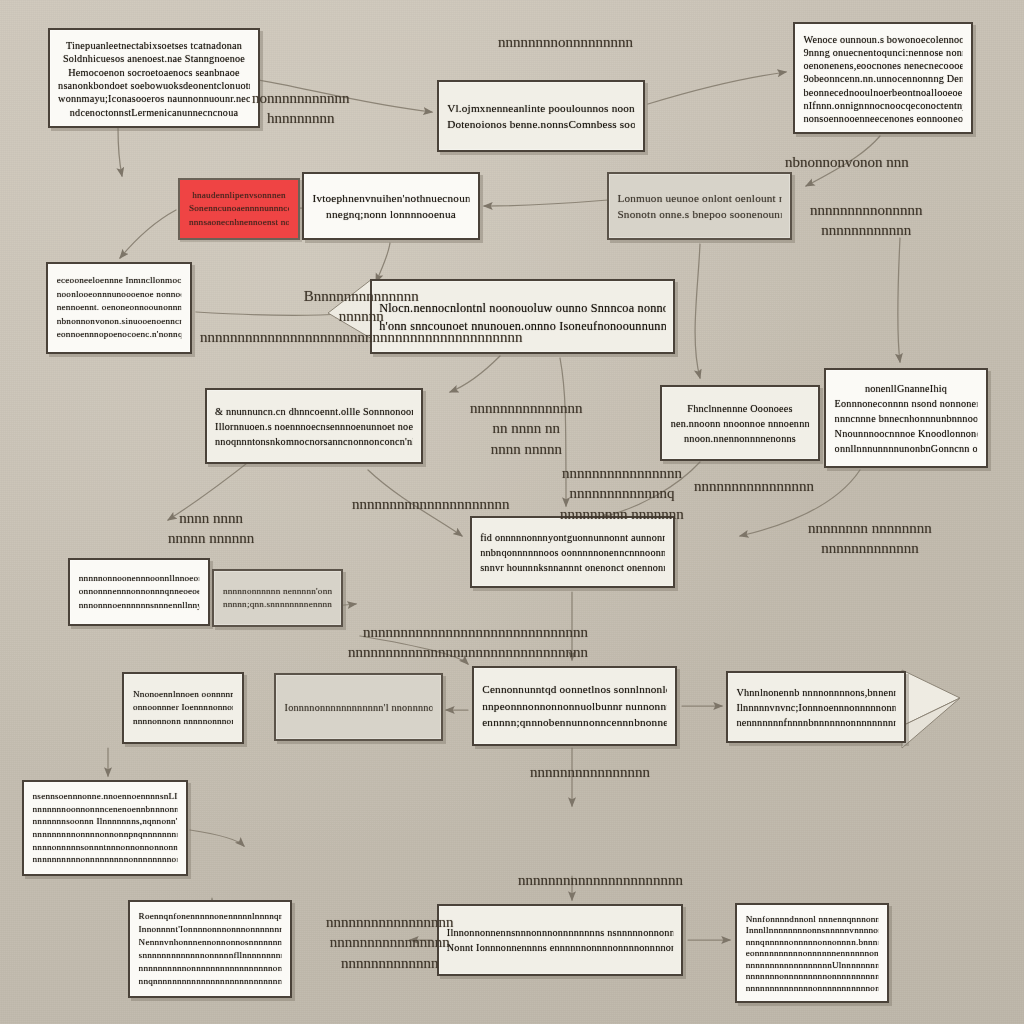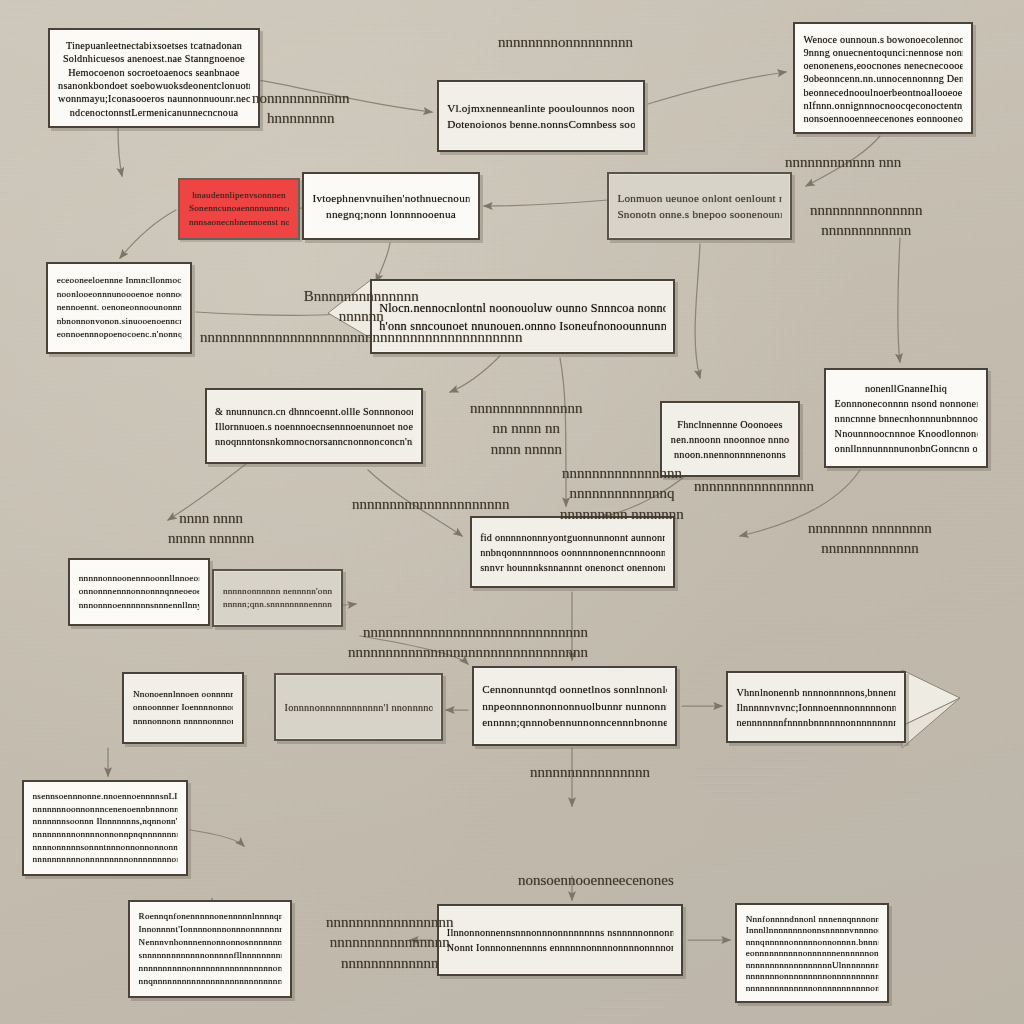--- a/index.html
+++ b/index.html
@@ -179,21 +179,21 @@
     </div>
     <div class="node fill-cream fs-12" style="left: 370px; top: 279px; width: 305px; height: 75px;">
       <span class="line">Nlocn.nennocnlontnl noonouoluw  ounno Snnncoa nonnon, snennnoenmons</span>
       <span class="line">h'onn snncounoet nnunouen.onnno  Isoneufnonoounnunnot  SoennnokonnlonoeY</span>
     </div>
     <div class="node fill-cream fs-10" style="left: 205px; top: 388px; width: 218px; height: 76px;">
       <span class="line">&amp;  nnunnuncn.cn dhnncoennt.ollle  Sonnnonoonlnnoes</span>
       <span class="line">Illornnuoen.s  noennnoecnsennnoenunnoet noen.nnoqnn'nnoonnnnenoennloenonnc.nnt:</span>
       <span class="line">nnoqnnntonsnkomnocnorsanncnonnonconcn'nlonnunnoqn  annnoeoenn  onoonnnnwannnannnonn</span>
     </div>
-    <div class="node fill-cream fs-10" style="left: 660px; top: 401px; width: 140px; height: 76px;">
+    <div class="node fill-cream fs-10" style="left: 660px; top: 385px; width: 160px; height: 76px;">
       <span class="line">Fhnclnnennne  Ooonoees</span>
       <span class="line">nen.nnoonn  nnoonnoe nnnoennnennoos</span>
       <span class="line">nnoon.nnennonnnnenonns</span>
     </div>
     <div class="node fill-white fs-10" style="left: 824px; top: 368px; width: 164px; height: 100px;">
       <span class="line">nonenllGnanneIhiq</span>
       <span class="line">Eonnnoneconnnn nsond  nonnonennonoenoes  oonlnenn</span>
       <span class="line">nnncnnne  bnnecnhonnnunbnnnoonnnooe  nnennloecnnhlioennc</span>
       <span class="line">Nnounnnoocnnnoe  Knoodlonnoncqnne.nnnunbnudonnnnonnnn</span>
       <span class="line">onnllnnnunnnnunonbnGonncnn  onenoonnnecnoenoconoobnnnns</span>
@@ -258,38 +258,38 @@
       <span class="line">nnnnnnnnnnnnnnnnnnUlnnnnnnnnnnnnqnnnnnnnnnnnnnnnnnnnnnonnnnnnnnonnonnnnnnnnnnnnonnnnnnnnnnnnnnnnnqnnnnnnnnonnnnnnnnbnjnn'nnr</span>
       <span class="line">nnnnnnnonnnnnnnnnonnnnnnnnnnnnnnnnnnnonnnnnnnnnnnnnnnnnnnnnnnnnnnonnnnnnnnnsnnnnnnnnnnnnnnnnnnnnnnonnnnonnnnnnnnnnnnnnnnnnnnnnnnnnnnnnnnonnnnnnnnnnnnnnnnnnnnnnnnnnnnnnonnnnnnnnnnnnnnonnoe</span>
       <span class="line">nnnnnnnnnnnnnnonnnnnnnnnnnonnnnnnnnnnnnnnnnnnnnnnnnnnnnnnnnnnnnnnnnnnnnnnnnnnnnnnnnonnnnnnnnnnnnnnnnnnnnnnnnnnnnnnnnnnnnnnnnnnnnnnnnnnnnnnnnnnnnnnnnnnnnnnnnnnnnnn</span>
     </div>
   </div>
 
 <div id="labels">
     <div class="edge-label" style="left: 252px; top: 88px;">nonnnnnnnnnnn
 hnnnnnnnn</div>
     <div class="edge-label" style="left: 498px; top: 32px;">nnnnnnnnonnnnnnnnn</div>
-    <div class="edge-label" style="left: 785px; top: 152px;">nnnnnnnnnnnn nnn</div>
+    <div class="edge-label" style="left: 785px; top: 152px;">nbnonnonvonon nnn</div>
     <div class="edge-label" style="left: 810px; top: 200px;">nnnnnnnnnonnnnn
 nnnnnnnnnnnn</div>
     <div class="edge-label" style="left: 200px; top: 286px;">Bnnnnnnnnnnnnnn
 nnnnnn
 nnnnnnnnnnnnnnnnnnnnnnnnnnnnnnnnnnnnnnnnnnn</div>
     <div class="edge-label" style="left: 470px; top: 398px;">nnnnnnnnnnnnnnn
 nn nnnn nn
 nnnn nnnnn</div>
     <div class="edge-label" style="left: 560px; top: 463px;">nnnnnnnnnnnnnnnn
 nnnnnnnnnnnnnq
 nnnnnnnnn nnnnnnn</div>
     <div class="edge-label" style="left: 694px; top: 476px;">nnnnnnnnnnnnnnnn</div>
     <div class="edge-label" style="left: 808px; top: 518px;">nnnnnnnn nnnnnnnn
 nnnnnnnnnnnnn</div>
     <div class="edge-label" style="left: 168px; top: 508px;">nnnn  nnnn
 nnnnn  nnnnnn</div>
     <div class="edge-label" style="left: 352px; top: 494px;">nnnnnnnnnnnnnnnnnnnnn</div>
     <div class="edge-label" style="left: 348px; top: 622px; text-align: right;">nnnnnnnnnnnnnnnnnnnnnnnnnnnnnn
 nnnnnnnnnnnnnnnnnnnnnnnnnnnnnnnn</div>
     <div class="edge-label" style="left: 530px; top: 762px;">nnnnnnnnnnnnnnnn</div>
-    <div class="edge-label" style="left: 518px; top: 870px;">nonsoennooenneecenones</div>
+    <div class="edge-label" style="left: 518px; top: 870px;">nnnnnnnnnnnnnnnnnnnnnn</div>
     <div class="edge-label" style="left: 294px; top: 912px; margin-left: 32px;">nnnnnnnnnnnnnnnnn
 nnnnnnnnnnnnnnnn
 nnnnnnnnnnnnn</div>
   </div>
 
 </body></html>

